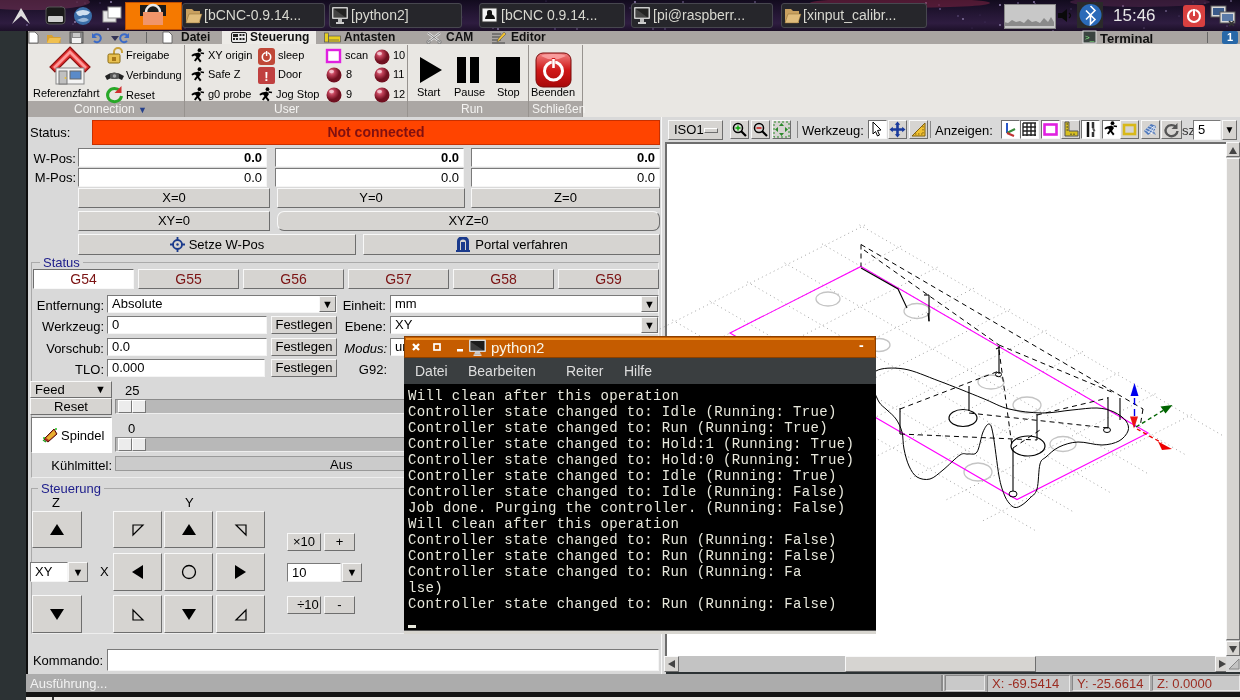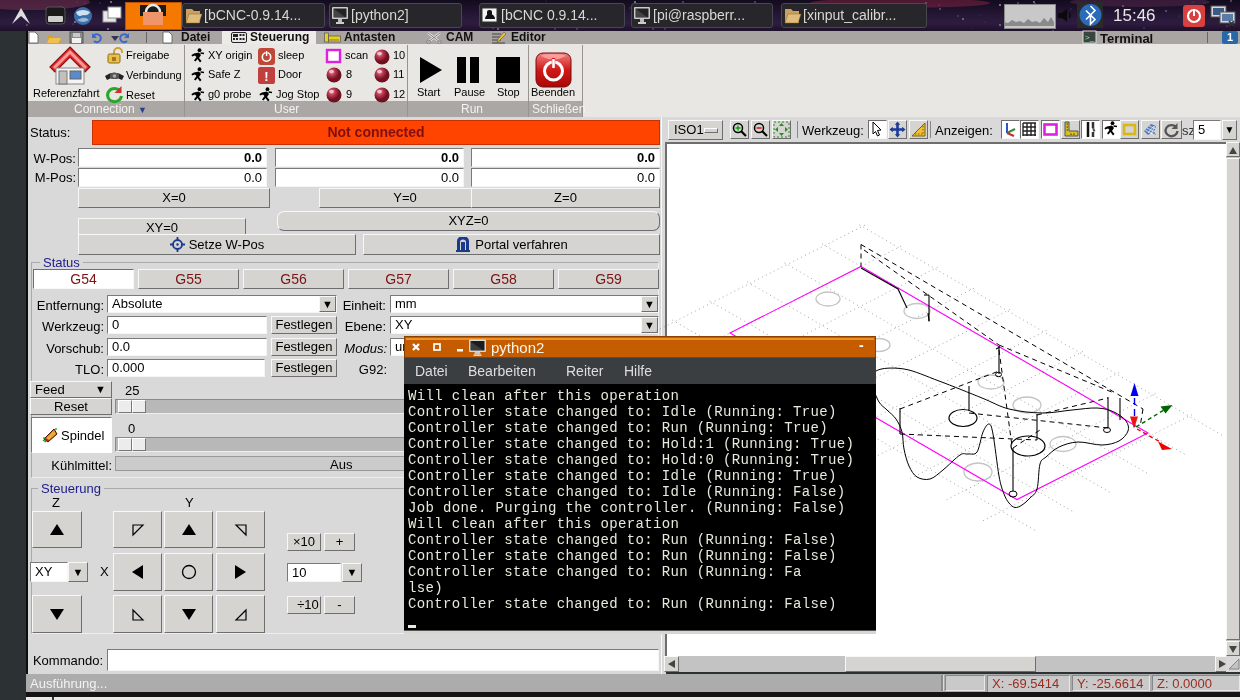--- a/index.html
+++ b/index.html
@@ -415,23 +415,23 @@
 <div class="a" style="left:92px;top:120px;width:568px;height:25px;background:#ff4400;border:1px solid #c83000;box-sizing:border-box;text-align:center;font-size:14px;font-weight:bold;color:#801010;line-height:23px">Not connected</div>
 <div class="lbl" style="right:1164px;top:151px;">W-Pos:</div>
 <div class="lbl" style="right:1164px;top:170px;margin-left:20px;">M-Pos:</div>
 <div class="fld" style="left:78px;top:148px;width:189px;height:19px;text-align:right;padding:0 4px;line-height:17px;"><b>0.0</b></div>
 <div class="fld" style="left:275px;top:148px;width:189px;height:19px;text-align:right;padding:0 4px;line-height:17px;"><b>0.0</b></div>
 <div class="fld" style="left:471px;top:148px;width:189px;height:19px;text-align:right;padding:0 4px;line-height:17px;"><b>0.0</b></div>
 <div class="fld" style="left:78px;top:168px;width:189px;height:19px;text-align:right;padding:0 4px;line-height:17px;">0.0</div>
 <div class="fld" style="left:275px;top:168px;width:189px;height:19px;text-align:right;padding:0 4px;line-height:17px;">0.0</div>
 <div class="fld" style="left:471px;top:168px;width:189px;height:19px;text-align:right;padding:0 4px;line-height:17px;">0.0</div>
 <div class="btn" style="left:78px;top:188px;width:192px;height:20px;line-height:18px;">X=0</div>
-<div class="btn" style="left:277px;top:188px;width:172px;height:20px;line-height:18px;margin-left:42px;">Y=0</div>
+<div class="btn" style="left:277px;top:188px;width:188px;height:20px;line-height:18px;">Y=0</div>
 <div class="btn" style="left:471px;top:188px;width:189px;height:20px;line-height:18px;">Z=0</div>
-<div class="btn" style="left:78px;top:211px;width:168px;height:20px;line-height:18px;margin-top:7px;">XY=0</div>
+<div class="btn" style="left:78px;top:211px;width:192px;height:20px;line-height:18px;">XY=0</div>
 <div class="btn" style="left:277px;top:211px;width:383px;height:20px;line-height:18px;border-radius:7px;">XYZ=0</div>
 <div class="btn" style="left:78px;top:234px;width:278px;height:21px;line-height:19px;"><svg style="vertical-align:-3px;margin-right:4px" width="15" height="15">
       <circle cx="7.5" cy="7.5" r="4.5" fill="none" stroke="#1a3a8c" stroke-width="1.8"></circle>
       <path d="M7.5 0 v4 M7.5 11 v4 M0 7.5 h4 M11 7.5 h4" stroke="#1a3a8c" stroke-width="1.8"></path>
       <circle cx="7.5" cy="7.5" r="1.2" fill="#1a3a8c"></circle>
     </svg>Setze W-Pos</div>
 <div class="btn" style="left:363px;top:234px;width:297px;height:21px;line-height:19px;"><svg style="vertical-align:-3px;margin-right:4px" width="16" height="15">
       <path d="M2 13 v-9 a6 5 0 0 1 12 0 v9 h-3 v-8 a3 2.5 0 0 0 -6 0 v8 z" fill="#1a3a8c"></path>
       <rect x="6" y="5" width="4" height="10" fill="#1a3a8c"></rect>
       <rect x="1" y="13" width="14" height="2" fill="#1a3a8c"></rect>

